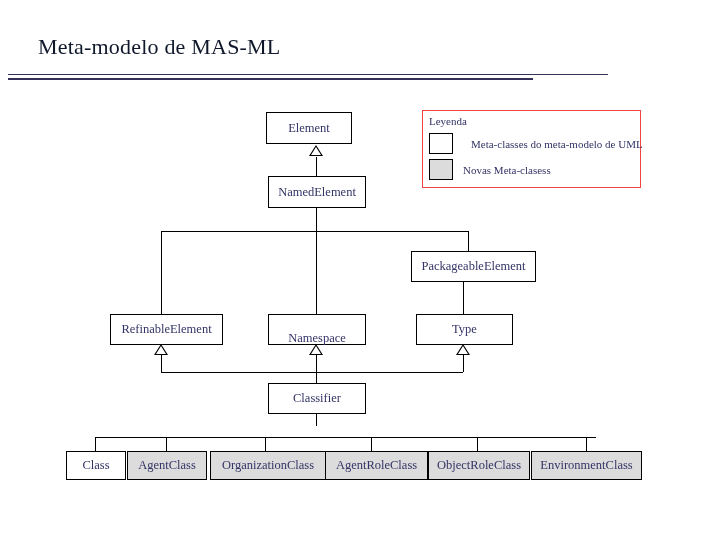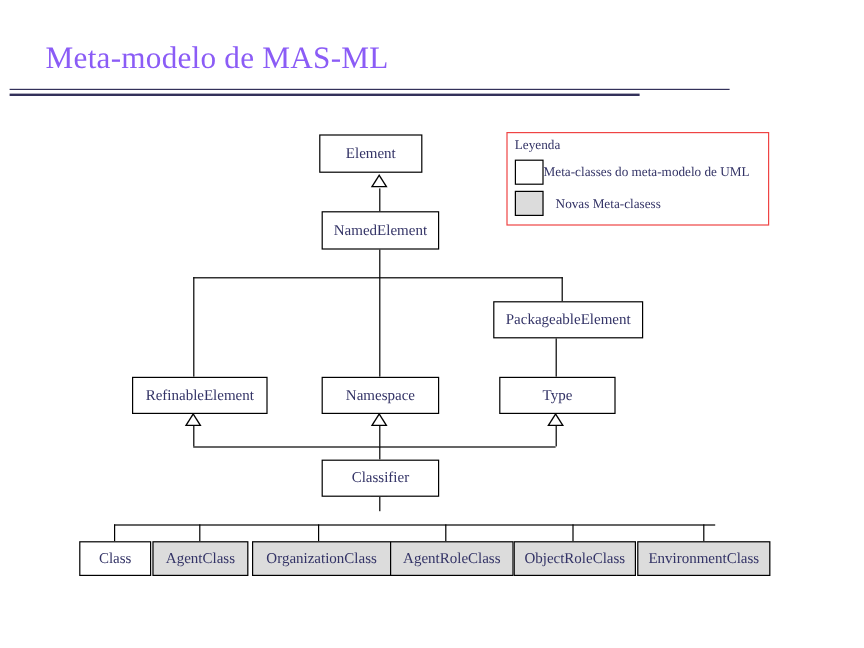--- a/index.html
+++ b/index.html
@@ -14,22 +14,22 @@
     background: #ffffff;
     overflow: hidden;
     font-family: "Liberation Serif", "DejaVu Serif", serif;
   }
 
   
   #title {
     position: absolute;
     left: 38px;
     top: 34px;
-    font-size: 26px;
-    color: #8b5cf6;
+    font-size: 22px;
+    color: #0f172a;
     letter-spacing: 0.2px;
     white-space: nowrap;
   }
   .rule {
     position: absolute;
     background: #33315a;
   }
   #rule-top {
     left: 8px;
     top: 74px;
@@ -127,21 +127,21 @@
     background: #ffffff;
     flex: 0 0 auto;
   }
   .legend-swatch.shaded { background: #dcdcdc; }
   .legend-text {
     font-size: 11px;
     color: #333366;
     white-space: nowrap;
   }
   #legend-row-uml { left: 6px; top: 22px; }
-  #legend-row-uml .legend-text { }
+  #legend-row-uml .legend-text { margin-left: 18px; }
   #legend-row-new { left: 6px; top: 48px; }
   #legend-row-new .legend-text { margin-left: 10px; }
 </style>
 </head>
 <body>
 
 <div id="slide">
 
   <div id="title">Meta-modelo de MAS-ML</div>
   <div class="rule" id="rule-top"></div>
@@ -190,21 +190,21 @@
   </div>
 
   <div class="node" style="left:411px; top:251px; width:125px; height:31px;">
     <span class="lbl">PackageableElement</span>
   </div>
 
   <div class="node" style="left:110px; top:314px; width:113px; height:31px;">
     <span class="lbl">RefinableElement</span>
   </div>
 
-  <div class="node" style="left:268px; top:314px; width:98px; height:31px;">
+  <div class="node" style="left:268px; top:314px; width:98px; height:31px;align-items:flex-end;">
     <span class="lbl">Namespace</span>
   </div>
 
   <div class="node" style="left:416px; top:314px; width:97px; height:31px;">
     <span class="lbl">Type</span>
   </div>
 
   <div class="node" style="left:268px; top:383px; width:98px; height:31px;">
     <span class="lbl">Classifier</span>
   </div>

